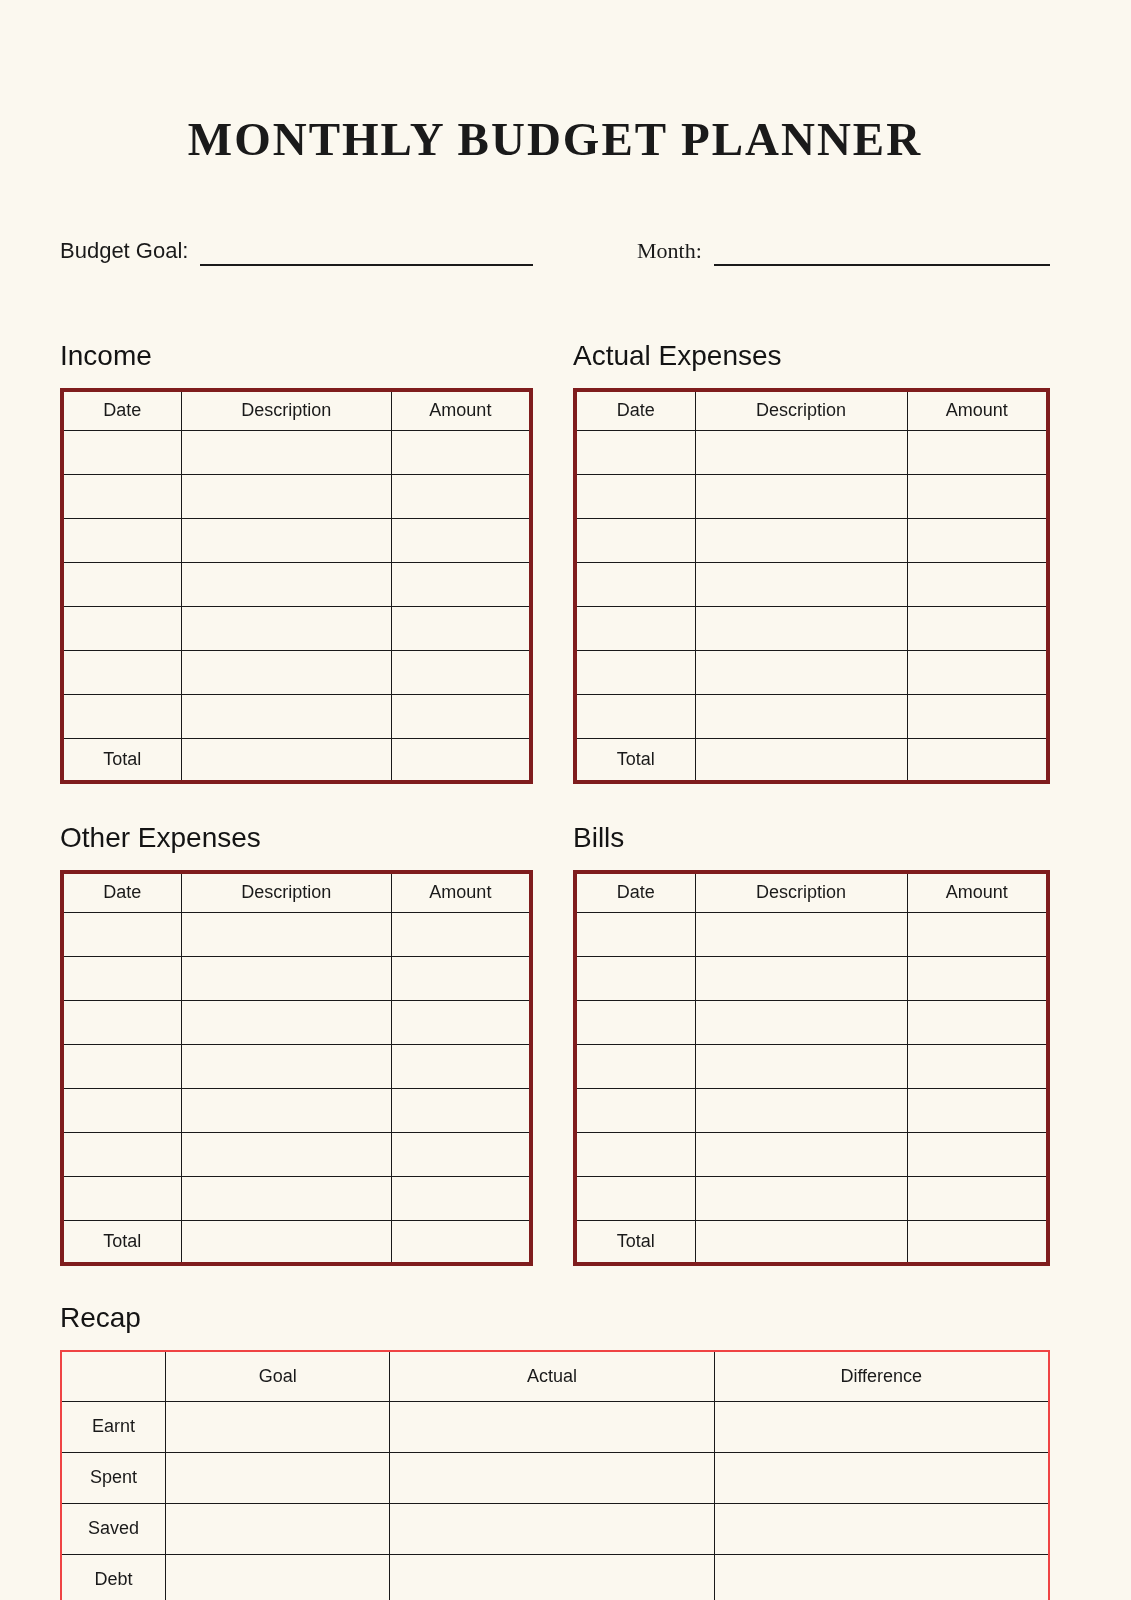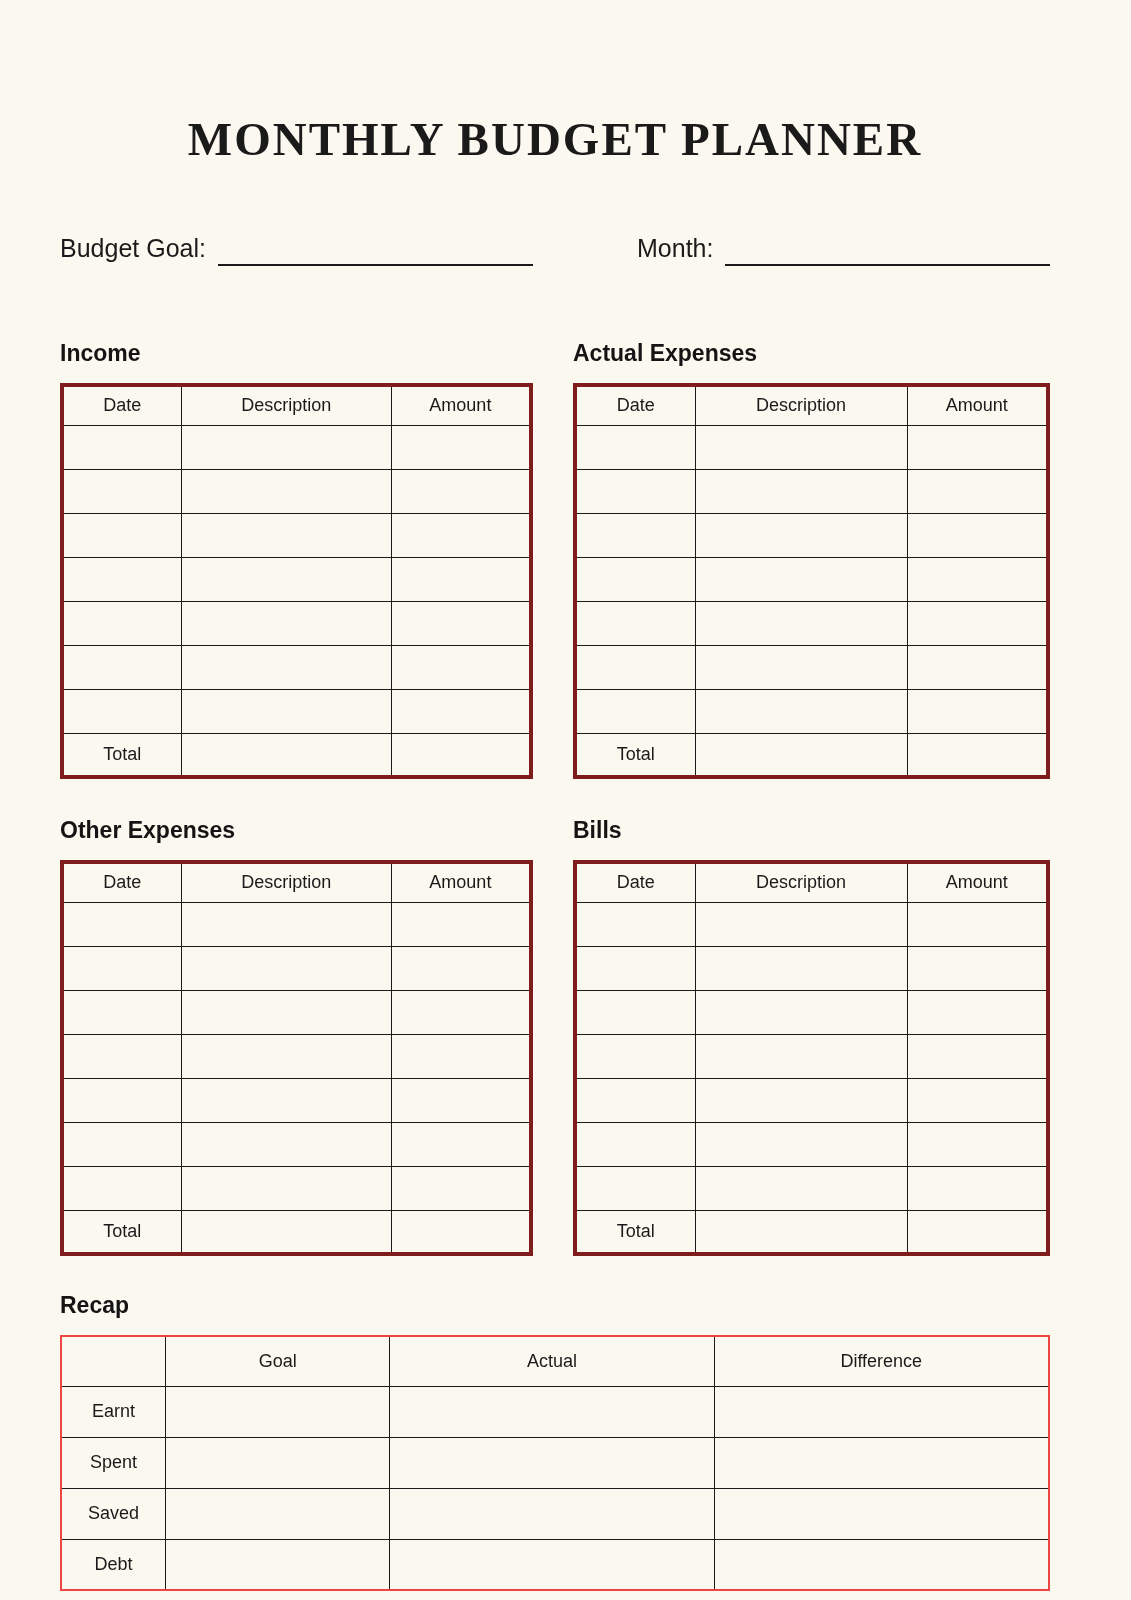--- a/index.html
+++ b/index.html
@@ -24,43 +24,43 @@
     color: #1a1a1a;
   }
   .fields-row {
     margin-top: 66px;
     display: grid;
     grid-template-columns: 473px 477px;
     column-gap: 40px;
   }
   .field {
     display: flex;
-    align-items: center;
-    font-size: 25px;
+    align-items: flex-end;
+    font-size: 22px;
     line-height: 1.2;
   }
   .field .field-label { padding-bottom: 2px; white-space: nowrap; }
   .field .field-line {
     flex: 1;
     border-bottom: 2px solid #1a1a1a;
     height: 34px;
     margin-left: 12px;
   }
-  .field.month { padding-left: 64px; }
+  .field.month { padding-left: 64px; font-family: Liberation Serif, serif; }
 
   .tables-grid {
     margin-top: 74px;
     display: grid;
     grid-template-columns: 473px 477px;
     column-gap: 40px;
     row-gap: 38px;
   }
   .section-title {
-    font-size: 23px;
-    font-weight: 700;
+    font-size: 28px;
+    font-weight: 400;
     margin-bottom: 16px;
     color: #141414;
   }
   table.budget-table {
     width: 100%;
     border-collapse: collapse;
     border: 4px solid #7f1d1d;
     table-layout: fixed;
   }
   table.budget-table th,

